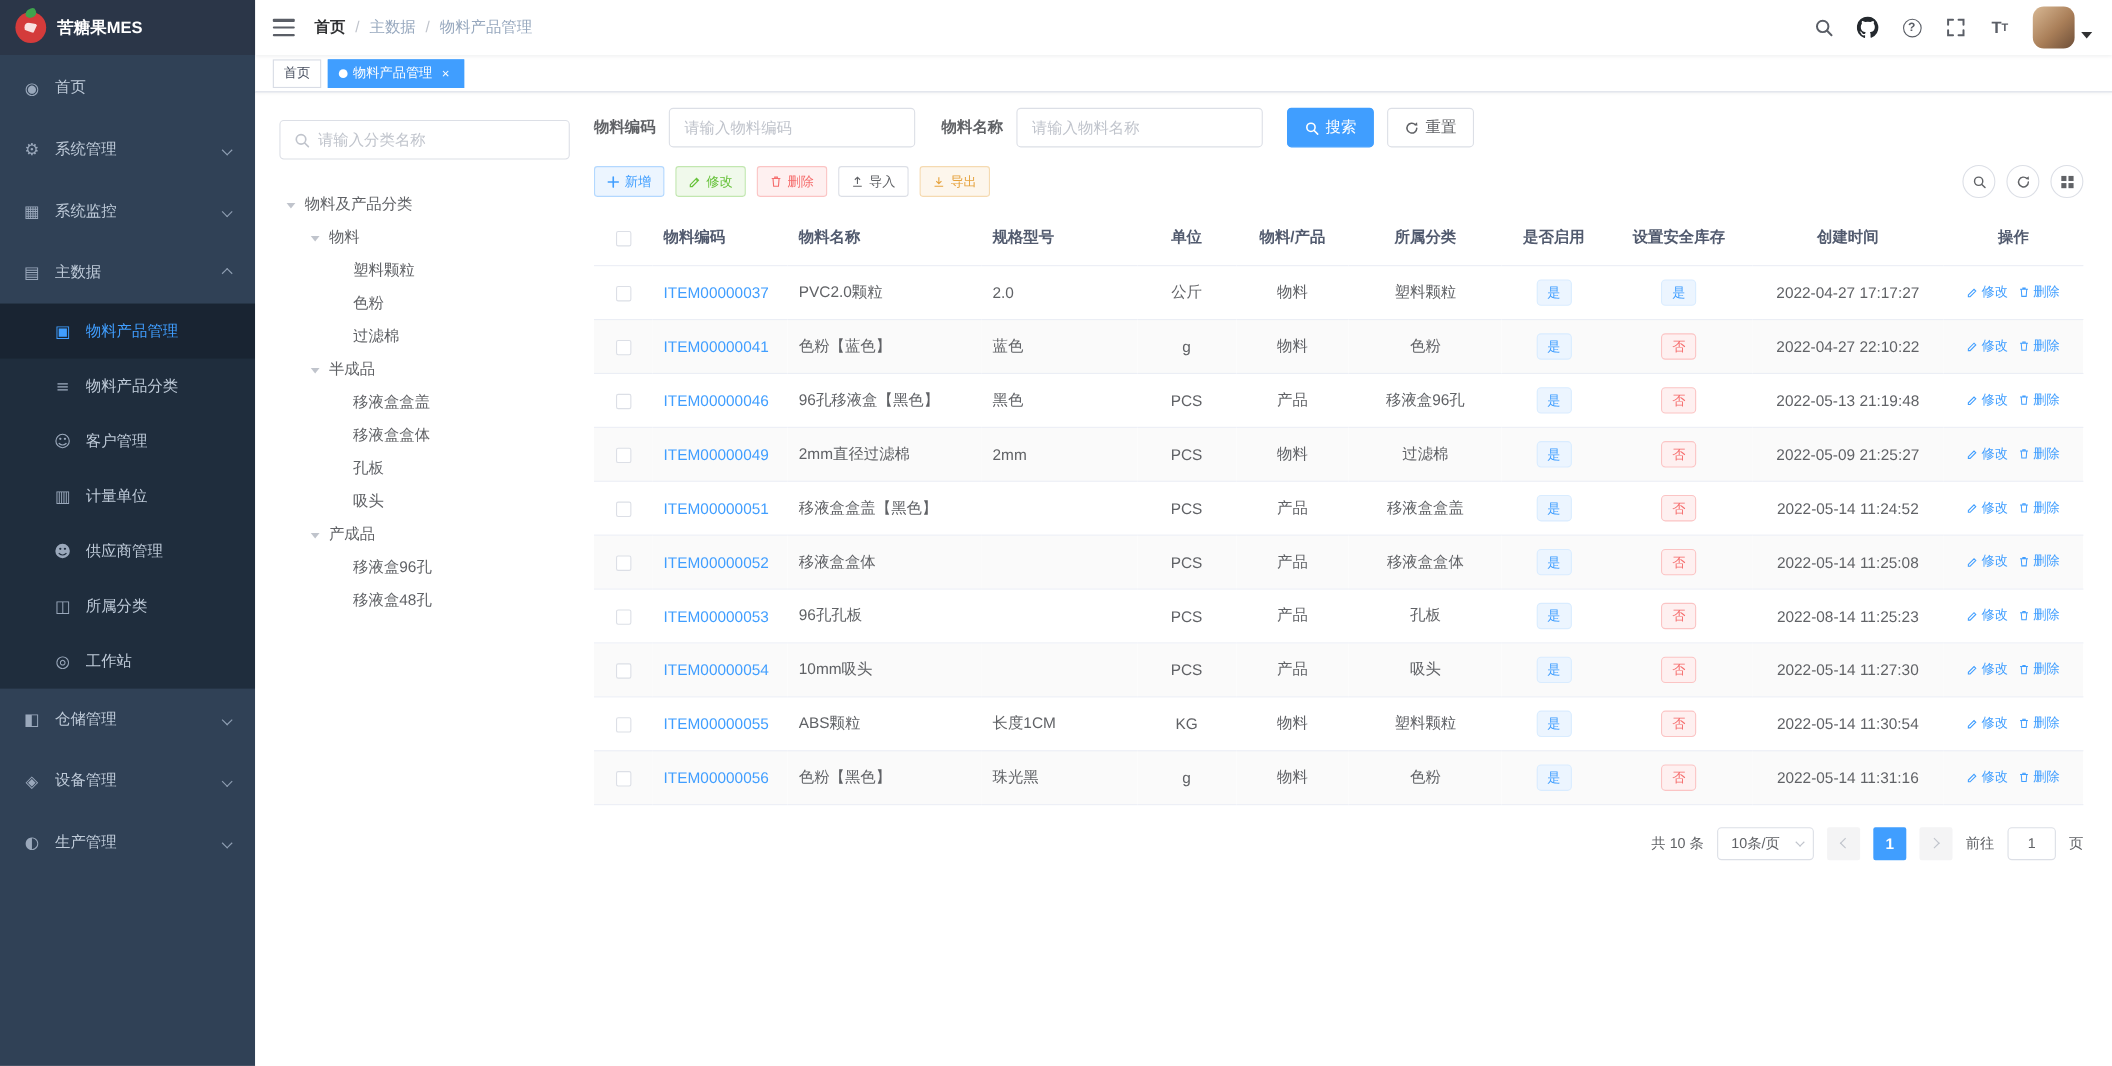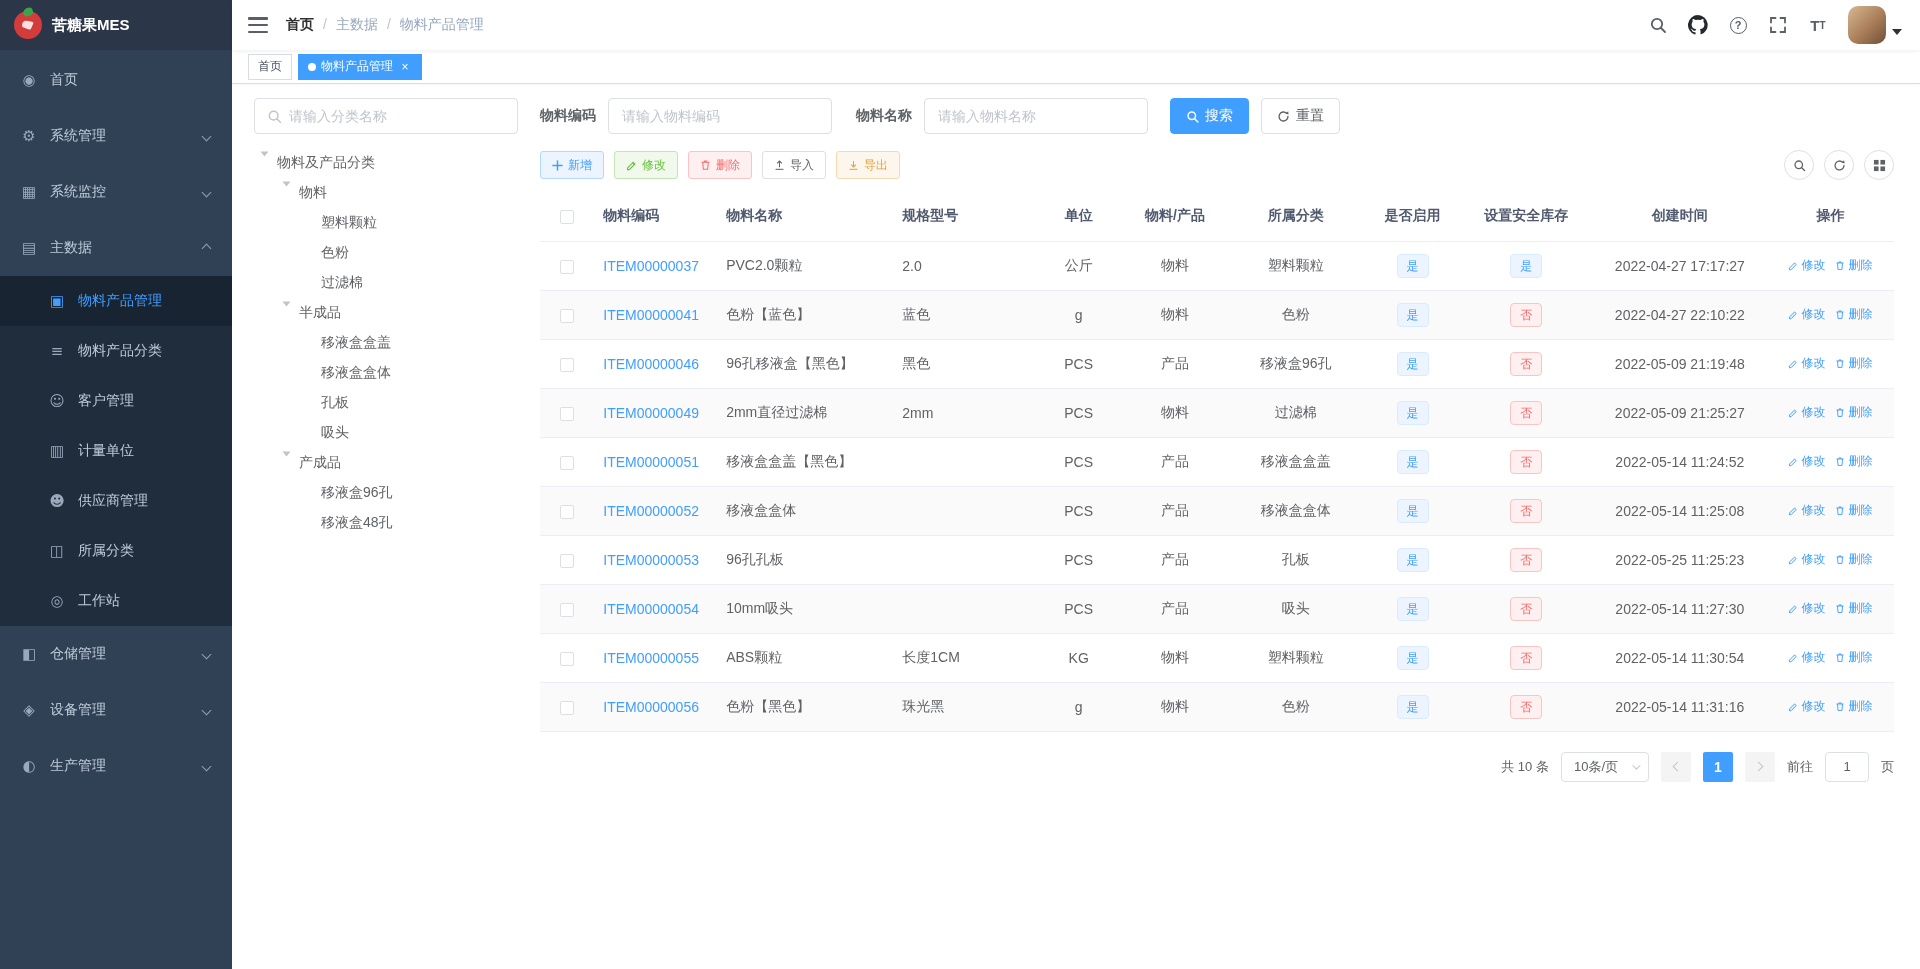--- a/index.html
+++ b/index.html
@@ -54,26 +54,26 @@
   .tab .dot { display:none; width:8px; height:8px; border-radius:50%; background:#fff; }
   .tab .close { display:none; width:14px; height:14px; border-radius:50%; align-items:center; justify-content:center; font-style:normal; font-size:12px; line-height:1; }
   .tab.active { background:#409eff; border-color:#409eff; color:#fff; }
   .tab.active .dot { display:inline-block; }
   .tab.closable .close { display:inline-flex; }
   .tab .close::before { content:"×"; }
 
   
   .content { flex:1; display:flex; gap:22px; padding:14px 26px 0 22px; background:#fff; overflow:hidden; }
 
-  .tree-panel { width:264px; flex-shrink:0; }
+  .tree-panel { width:264px; flex-shrink:0;margin-top:11px; }
   .tree-search { height:36px; border:1px solid #dcdfe6; border-radius:4px; display:flex; align-items:center; gap:7px; padding:0 12px; margin-bottom:20px; }
   .tree-search svg { flex-shrink:0; }
   .tree-search input { border:none; outline:none; flex:1; font-size:14px; color:#606266; font-family:inherit; min-width:0; }
   .tree-search input::placeholder { color:#c0c4cc; }
-  .tree-node { height:30px; display:flex; align-items:flex-start; color:#606266; font-size:14px; cursor:pointer; white-space:nowrap; }
+  .tree-node { height:30px; display:flex; align-items:flex-end; color:#606266; font-size:14px; cursor:pointer; white-space:nowrap; }
   .tree-node[data-level="0"] { padding-left:6px; }
   .tree-node[data-level="1"] { padding-left:28px; }
   .tree-node[data-level="2"] { padding-left:50px; }
   .tree-caret { width:0; height:0; border:4px solid transparent; border-left:5px solid #c0c4cc; margin:0 8px 0 0; transform:rotate(90deg) translateX(-2px); visibility:hidden; flex-shrink:0; }
   .tree-node.parent .tree-caret { visibility:visible; }
 
   .table-panel { flex:1; display:flex; flex-direction:column; min-width:0; }
 
   .filter-row { display:flex; align-items:center; gap:12px; margin-bottom:16px; }
   .filter-label { font-weight:700; color:#606266; white-space:nowrap; }
@@ -557,21 +557,21 @@
               <tr>
                 <td class="c"><span class="checkbox"></span></td>
                 <td><a class="cell-link">ITEM00000046</a></td>
                 <td>96孔移液盒【黑色】</td>
                 <td>黑色</td>
                 <td class="c">PCS</td>
                 <td class="c">产品</td>
                 <td class="c">移液盒96孔</td>
                 <td class="c"><span class="tag" data-variant="blue">是</span></td>
                 <td class="c"><span class="tag" data-variant="red">否</span></td>
-                <td class="c">2022-05-09 21:19:48</td>
+                <td class="c">2022-05-13 21:19:48</td>
                 <td class="c">
                   <a class="action-link">
                     <svg width="10" height="10" viewBox="0 0 14 14">
                       <path d="M2 12.2 2 10l7.2-7.2 2.2 2.2L4.2 12.2z" fill="none" stroke="#409eff" stroke-width="1.4"></path>
                     </svg>
                     <span>修改</span>
                   </a><a class="action-link">
                     <svg width="10" height="11" viewBox="0 0 14 14">
                       <path d="M2 3.5h10M5.5 3.5V2h3v1.5M3.5 3.5l.7 9h5.6l.7-9" fill="none" stroke="#409eff" stroke-width="1.3"></path>
                     </svg>
@@ -661,21 +661,21 @@
               <tr>
                 <td class="c"><span class="checkbox"></span></td>
                 <td><a class="cell-link">ITEM00000053</a></td>
                 <td>96孔孔板</td>
                 <td></td>
                 <td class="c">PCS</td>
                 <td class="c">产品</td>
                 <td class="c">孔板</td>
                 <td class="c"><span class="tag" data-variant="blue">是</span></td>
                 <td class="c"><span class="tag" data-variant="red">否</span></td>
-                <td class="c">2022-05-25 11:25:23</td>
+                <td class="c">2022-08-14 11:25:23</td>
                 <td class="c">
                   <a class="action-link">
                     <svg width="10" height="10" viewBox="0 0 14 14">
                       <path d="M2 12.2 2 10l7.2-7.2 2.2 2.2L4.2 12.2z" fill="none" stroke="#409eff" stroke-width="1.4"></path>
                     </svg>
                     <span>修改</span>
                   </a><a class="action-link">
                     <svg width="10" height="11" viewBox="0 0 14 14">
                       <path d="M2 3.5h10M5.5 3.5V2h3v1.5M3.5 3.5l.7 9h5.6l.7-9" fill="none" stroke="#409eff" stroke-width="1.3"></path>
                     </svg>

